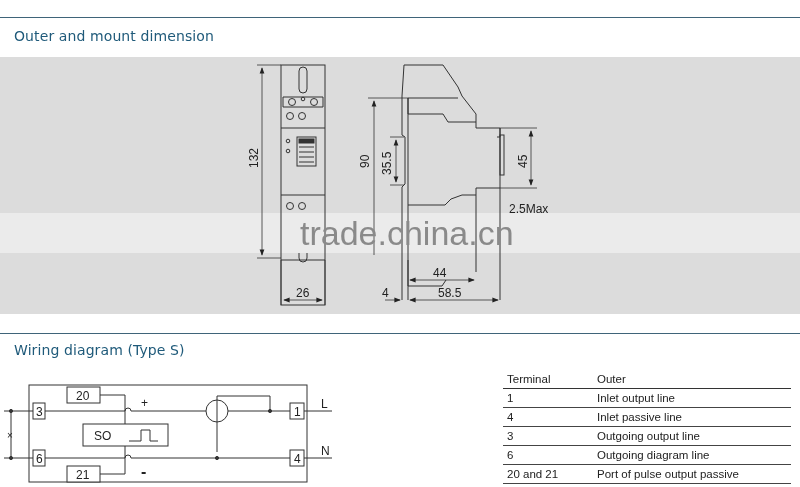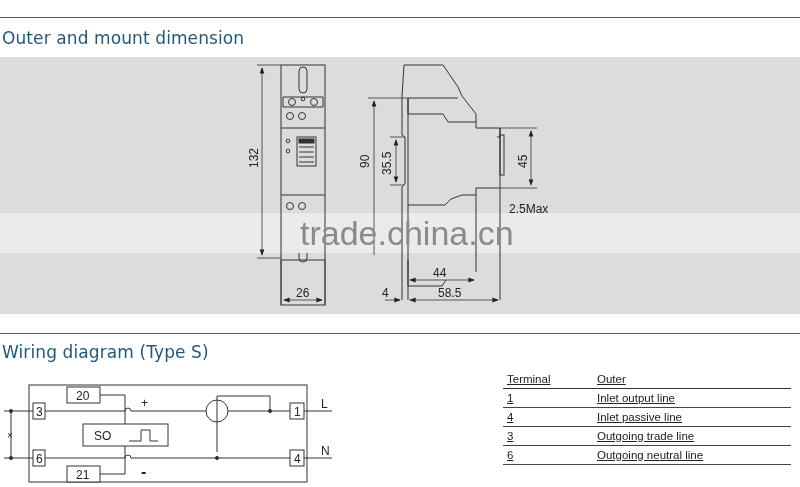--- a/index.html
+++ b/index.html
@@ -1,24 +1,24 @@
 <!DOCTYPE html>
 <html><head>
   <meta charset="utf-8">
   <style>
     html, body { margin: 0; padding: 0; background: #ffffff; }
     body { width: 800px; height: 487px; position: relative; overflow: hidden; font-family: "Liberation Sans", sans-serif; }
     .rule { position: absolute; left: 0; width: 800px; height: 1px; background: #3f6479; }
-    .section-title { position: absolute; left: 2px; font-family: "DejaVu Sans", sans-serif; font-size: 17px; color: #1f5a7a; letter-spacing: 0.1px; }
+    .section-title { position: absolute; left: 14px; font-family: "DejaVu Sans", sans-serif; font-size: 14px; color: #1f5a7a; letter-spacing: 0.1px; }
     .band { position: absolute; left: 0; top: 57px; width: 800px; height: 257px; background: #dcdcdc; }
     .watermark-band { position: absolute; left: 0; top: 213px; width: 800px; height: 40px; background: rgba(240,240,240,0.75); }
     svg { position: absolute; left: 0; top: 0; }
     .dim-text { font-family: "Liberation Sans", sans-serif; font-size: 12px; fill: #222; }
     .wm { font-family: "Liberation Sans", sans-serif; font-size: 34px; fill: #8a8a8a; }
-    .table { position: absolute; left: 503px; top: 370px; width: 288px; border-collapse: collapse; font-family: "Liberation Sans", sans-serif; font-size: 11.5px; color: #222; text-decoration: underline; }
+    .table { position: absolute; left: 503px; top: 370px; width: 288px; border-collapse: collapse; font-family: "Liberation Sans", sans-serif; font-size: 11.5px; color: #222; }
     .table td, .table th { padding: 0 0 0 4px; height: 18px; line-height: 18px; text-align: left; font-weight: normal; }
     .table th { height: 18px; }
     .table tr.head { border-bottom: 1px solid #333; }
     .table tr.row { border-bottom: 1px solid #444; }
     .col1 { width: 86px; }
   </style>
 </head>
 <body>
 
 <div class="rule" style="top:17px;"></div>
@@ -177,20 +177,24 @@
   <tr class="row">
     <td>1</td>
     <td>Inlet output line</td>
   </tr>
   <tr class="row">
     <td>4</td>
     <td>Inlet passive line</td>
   </tr>
   <tr class="row">
     <td>3</td>
-    <td>Outgoing trade line</td>
+    <td>Outgoing output line</td>
   </tr>
   <tr class="row">
     <td>6</td>
-    <td>Outgoing neutral line</td>
+    <td>Outgoing diagram line</td>
+  </tr>
+  <tr class="row">
+    <td>20 and 21</td>
+    <td>Port of  pulse output passive</td>
   </tr>
 </tbody>
   </table>
 
 </body></html>

